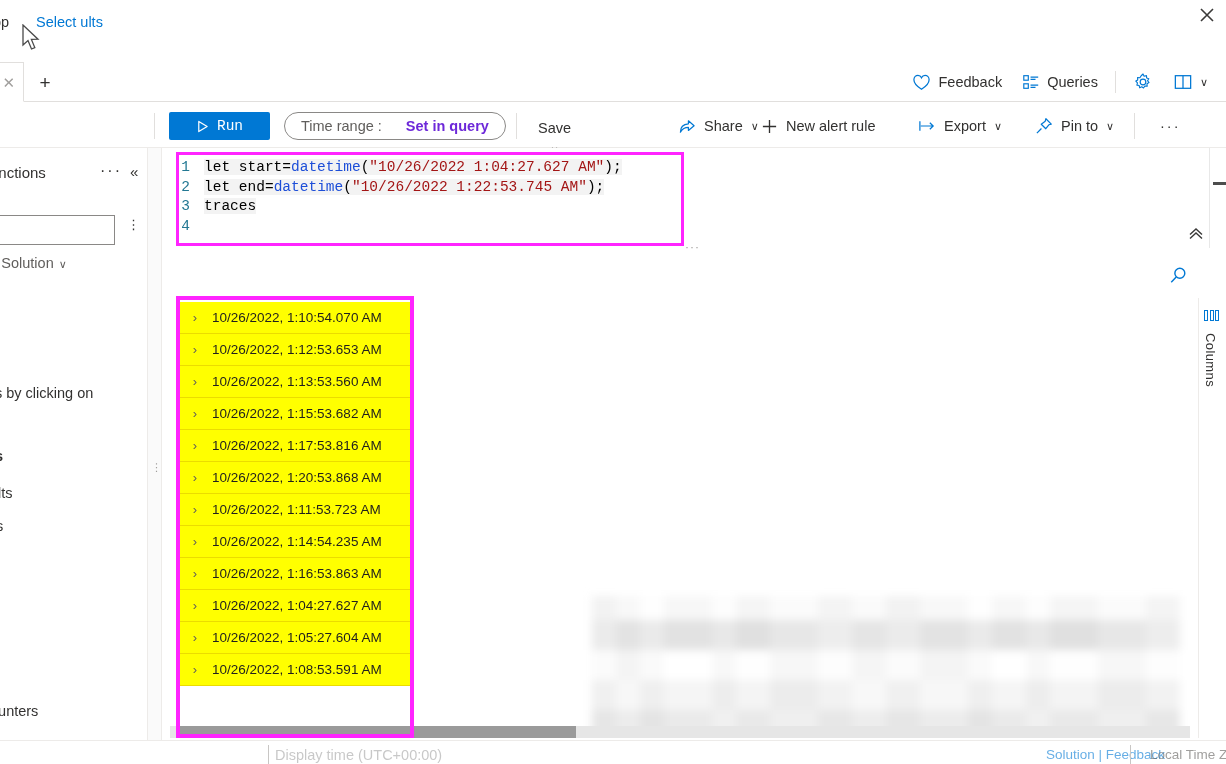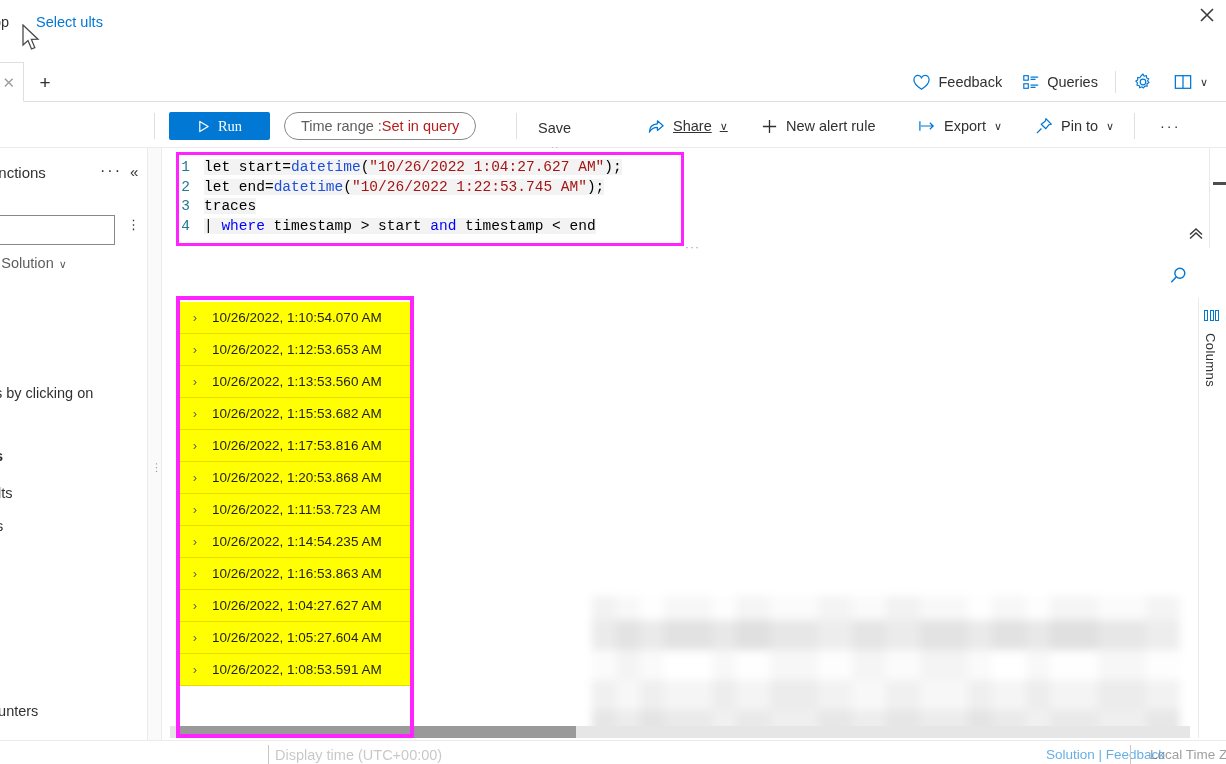--- a/index.html
+++ b/index.html
@@ -73,33 +73,33 @@
     color: #0078d4; font-size: 14.5px; cursor: pointer;
   }
   .cmd-sep-v { position: absolute; left: 154px; top: 113px; width: 1px; height: 26px; background: #e1dfdd; }
 
   .run-btn {
     position: absolute; left: 169px; top: 112px;
     width: 101px; height: 28px;
     background: #0078d4; color: #ffffff;
     border: none; border-radius: 2px;
     display: flex; align-items: center; justify-content: center; gap: 8px;
-    font-size: 14.5px; font-family: Liberation Serif, serif;
+    font-size: 14.5px; font-family: Liberation Mono, monospace;
     cursor: pointer;
   }
   .timerange-pill {
     position: absolute; left: 284px; top: 112px;
     height: 28px; padding: 0 16px;
     border: 1px solid #8a8886; border-radius: 14px;
     background: #ffffff;
     display: flex; align-items: center; 
     font-size: 14.5px; cursor: pointer;
   }
   .tr-label { color: #605e5c; }
-  .tr-value { color: #b91c1c; font-weight: normal; }
+  .tr-value { color: #6d28d9; font-weight: bold; margin-left: 24px; }
 
   .cmd-divider { position: absolute; top: 113px; width: 1px; height: 26px; background: #e1dfdd; }
 
   .cmd-item {
     position: absolute; top: 112px; height: 28px;
     display: flex; align-items: center; gap: 8px;
     padding: 0 8px; font-size: 14.5px; color: #323130;
     cursor: pointer; white-space: nowrap;
   }
   .chev { color: #323130; font-size: 11px; }
@@ -363,21 +363,21 @@
   <div class="cmd-item" style="left:530px;flex-direction:column;">
     <svg width="17" height="17" viewBox="0 0 18 18">
       <rect x="2" y="2" width="14" height="14" fill="none" stroke="#0078d4" stroke-width="1.3"></rect>
       <rect x="5" y="2" width="8" height="5" fill="none" stroke="#0078d4" stroke-width="1.2"></rect>
       <rect x="5" y="10" width="8" height="6" fill="none" stroke="#0078d4" stroke-width="1.2"></rect>
     </svg>
     <span>Save</span>
     <span class="chev">∨</span>
   </div>
 
-  <div class="cmd-item" style="left:639px;text-decoration:underline;">
+  <div class="cmd-item" style="left:670px;">
     <svg width="18" height="17" viewBox="0 0 19 18">
       <path d="M2.5 15 C2.5 9 6.5 6.5 11 6.2 L11 3 L17 8.2 L11 13.2 L11 10 C7.5 10 4.5 11.6 2.5 15 Z" fill="none" stroke="#0078d4" stroke-width="1.3" stroke-linejoin="round"></path>
     </svg>
     <span>Share</span>
     <span class="chev">∨</span>
   </div>
 
   <div class="cmd-item" style="left:753px;">
     <svg width="17" height="17" viewBox="0 0 18 18">
       <path d="M9 2 V16 M2 9 H16" stroke="#323130" stroke-width="1.4" fill="none"></path>
@@ -423,21 +423,21 @@
     </div>
 
   <div class="splitter"></div>
   <div class="splitter-dots">⋮</div>
 
   <div class="editor-wrap">
     <div class="editor" id="editor">
         <div class="eline"><span class="lnum">1</span><span class="code ln-bg"><span class="k-let">let start=</span><span class="k-fn">datetime</span><span class="k-op">(</span><span class="k-str">"10/26/2022 1:04:27.627 AM"</span><span class="k-op">);</span></span></div>
         <div class="eline"><span class="lnum">2</span><span class="code ln-bg"><span class="k-let">let end=</span><span class="k-fn">datetime</span><span class="k-op">(</span><span class="k-str">"10/26/2022 1:22:53.745 AM"</span><span class="k-op">);</span></span></div>
         <div class="eline"><span class="lnum">3</span><span class="code ln-bg"><span class="k-let">traces</span></span></div>
-        <div class="eline"><span class="lnum">4</span><span class="code ln-bg"><span class="k-op">| </span><span class="k-kw">where</span><span class="k-let"> timestamp &gt; start </span><span class="k-kw">and</span><span class="k-let"> timestamp &lt; end</span></span></div>
+        <div class="eline"><span class="lnum">4</span></div>
       </div>
   </div>
   <div class="editor-rightline"></div>
   <div class="editor-minimap"></div>
   <div class="hl-box"></div>
   <div class="editor-dots">···</div>
   <div class="editor-collapse">
     <svg width="16" height="13" viewBox="0 0 16 13">
       <path d="M2 7.5 L8 2 L14 7.5 M2 11.5 L8 6 L14 11.5" fill="none" stroke="#3b3a39" stroke-width="1.4"></path>
     </svg>

